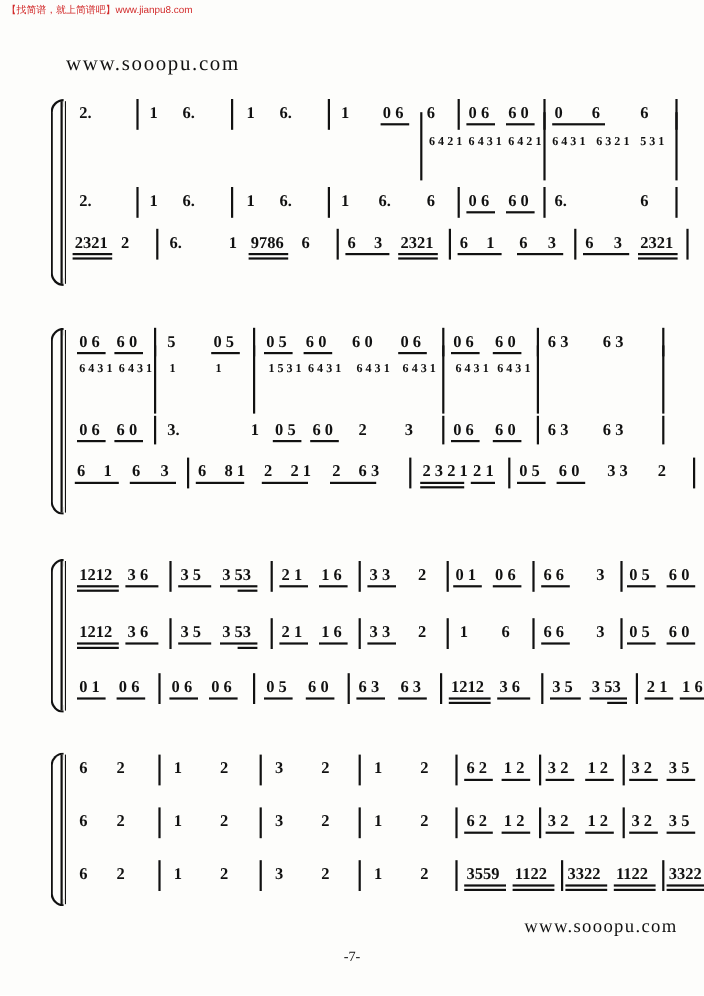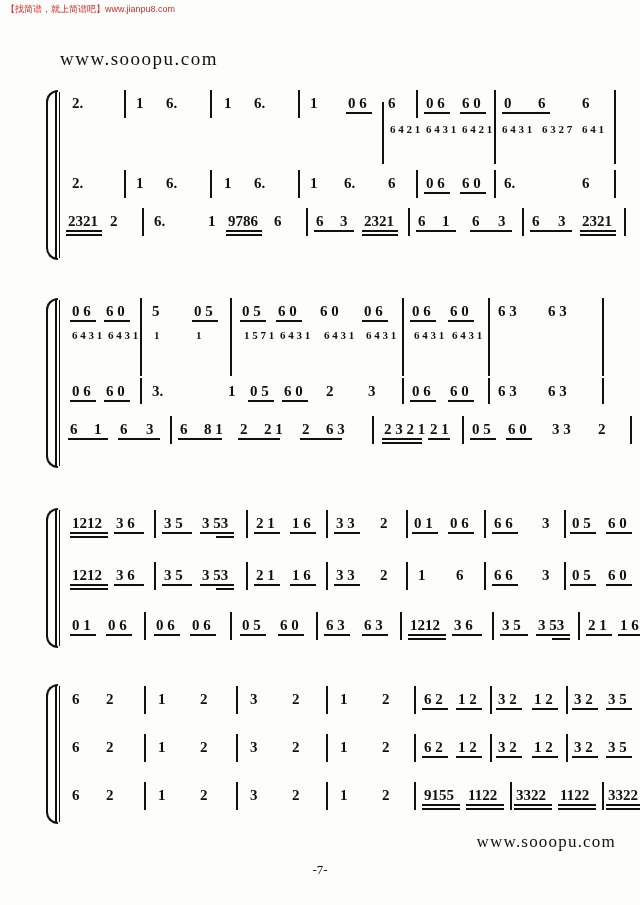--- a/index.html
+++ b/index.html
@@ -186,24 +186,24 @@
       <span class="stack" style="left:368px;top:0px;">
         <div>6 4 3 1</div>
       </span>
       <span class="stack" style="left:404px;top:0px;">
         <div>6 4 2 1</div>
       </span>
       <span class="stack" style="left:444px;top:0px;">
         <div>6 4 3 1</div>
       </span>
       <span class="stack" style="left:484px;top:0px;">
-        <div>6 3 2 7</div>
+        <div>6 3 2 1</div>
       </span>
       <span class="stack" style="left:524px;top:0px;">
-        <div>6 4 1</div>
+        <div>5 3 1</div>
       </span>
       <span class="barline" style="left:324px;top:-22px;height:62px;"></span>
       <span class="barline" style="left:436px;top:-22px;height:62px;"></span>
       <span class="barline" style="left:556px;top:-22px;height:62px;"></span>
     </div>
 
     <div class="staff-line" style="height:36px;">
       <span class="cell" style="left:14px;top:6px;">2.</span>
       <span class="barline" style="left:66px;top:0px;height:28px;"></span>
       <span class="cell" style="left:78px;top:6px;">1</span>
@@ -305,21 +305,21 @@
       <span class="stack" style="left:50px;top:0px;">
         <div>6 4 3 1</div>
       </span>
       <span class="stack" style="left:96px;top:0px;">
         <div>1</div>
       </span>
       <span class="stack" style="left:138px;top:0px;">
         <div>1</div>
       </span>
       <span class="stack" style="left:186px;top:0px;">
-        <div>1 5 7 1</div>
+        <div>1 5 3 1</div>
       </span>
       <span class="stack" style="left:222px;top:0px;">
         <div>6 4 3 1</div>
       </span>
       <span class="stack" style="left:266px;top:0px;">
         <div>6 4 3 1</div>
       </span>
       <span class="stack" style="left:308px;top:0px;">
         <div>6 4 3 1</div>
       </span>
@@ -585,21 +585,21 @@
       <span class="barline" style="left:86px;top:2px;height:28px;"></span>
       <span class="cell" style="left:100px;top:8px;">1</span>
       <span class="cell" style="left:142px;top:8px;">2</span>
       <span class="barline" style="left:178px;top:2px;height:28px;"></span>
       <span class="cell" style="left:192px;top:8px;">3</span>
       <span class="cell" style="left:234px;top:8px;">2</span>
       <span class="barline" style="left:268px;top:2px;height:28px;"></span>
       <span class="cell" style="left:282px;top:8px;">1</span>
       <span class="cell" style="left:324px;top:8px;">2</span>
       <span class="barline" style="left:356px;top:2px;height:28px;"></span>
-      <span class="cell" style="left:366px;top:8px;">9155</span>
+      <span class="cell" style="left:366px;top:8px;">3559</span>
       <span class="underline1" style="left:364px;top:24px;width:38px;"></span>
       <span class="underline1" style="left:364px;top:28px;width:38px;"></span>
       <span class="cell" style="left:410px;top:8px;">1122</span>
       <span class="underline1" style="left:408px;top:24px;width:38px;"></span>
       <span class="underline1" style="left:408px;top:28px;width:38px;"></span>
       <span class="barline" style="left:452px;top:2px;height:28px;"></span>
       <span class="cell" style="left:458px;top:8px;">3322</span>
       <span class="underline1" style="left:456px;top:24px;width:38px;"></span>
       <span class="underline1" style="left:456px;top:28px;width:38px;"></span>
       <span class="cell" style="left:502px;top:8px;">1122</span>

